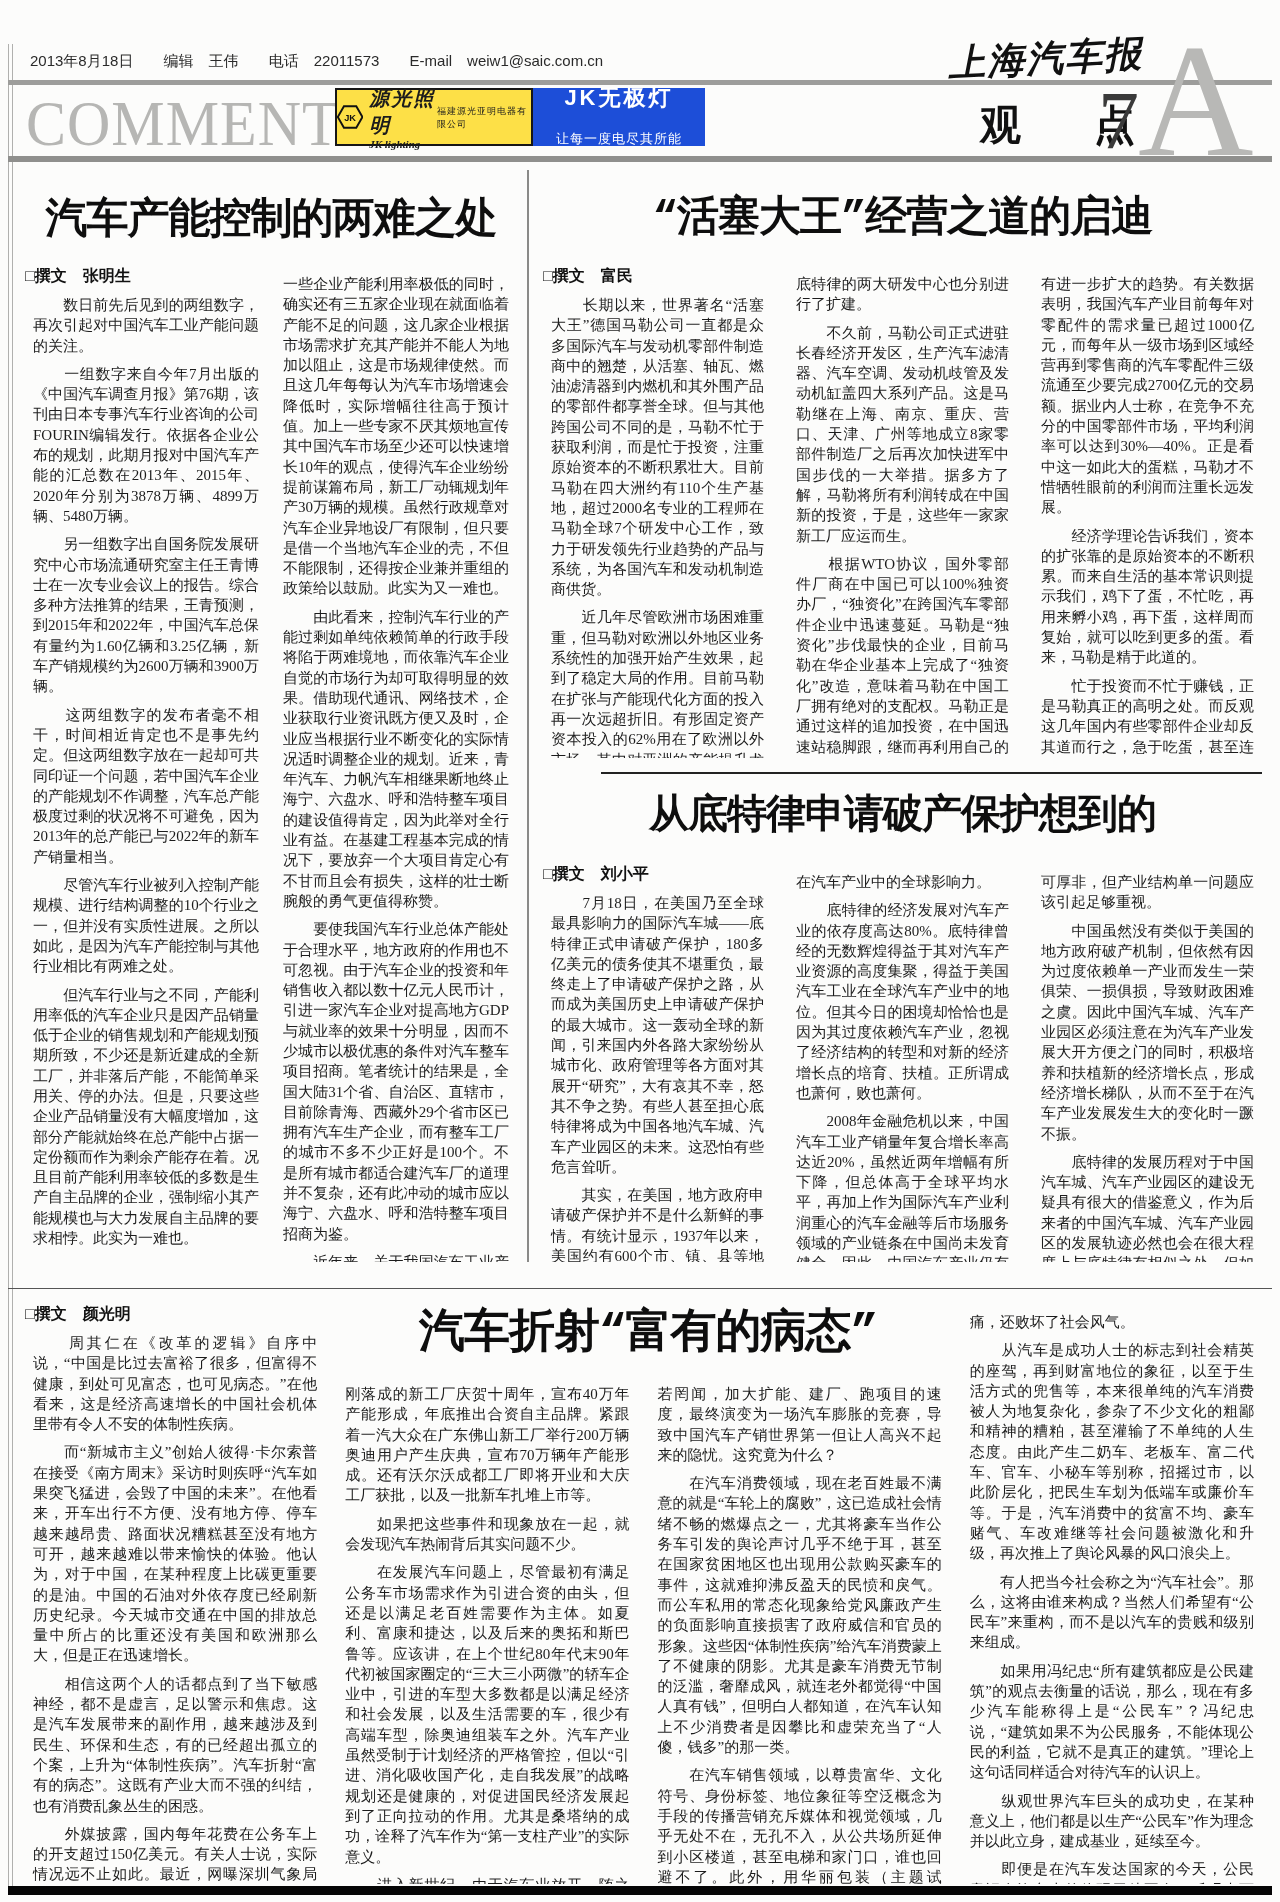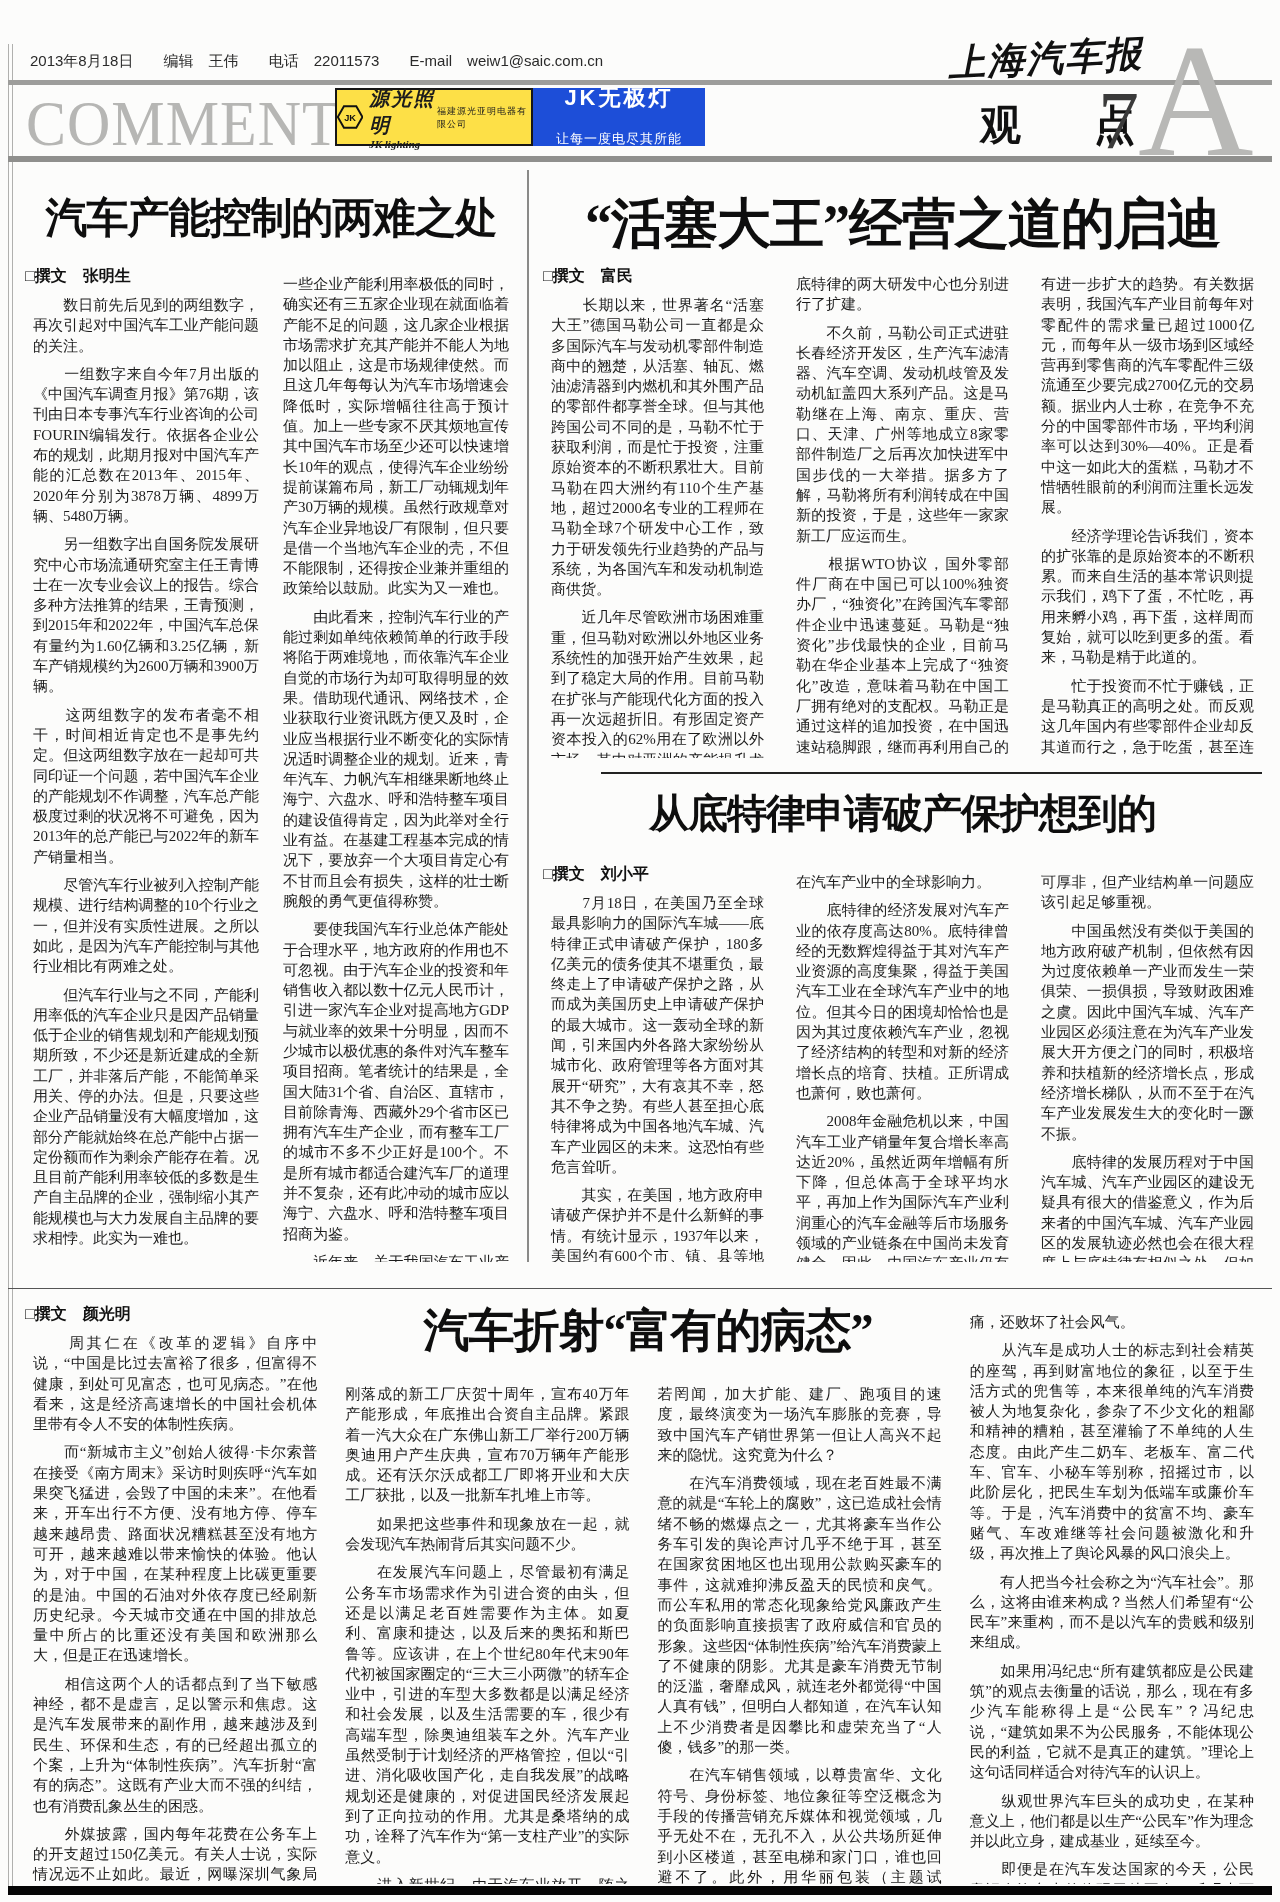--- a/index.html
+++ b/index.html
@@ -25,34 +25,34 @@
   .ad-company{font-size:9px;letter-spacing:1px;margin-top:2px;}
   .ad-right{width:174px;height:58px;background:#1d4ed8;color:#fff;display:flex;flex-direction:column;
         align-items:center;justify-content:center;font-family:"Liberation Sans","DejaVu Sans",sans-serif;}
   .ad-product{font-size:22px;font-weight:bold;letter-spacing:3px;line-height:1.1;}
   .ad-slogan{font-size:13px;letter-spacing:1px;margin-top:20px;}
   .guandian{position:absolute;left:980px;top:98px;font-size:41px;font-weight:bold;letter-spacing:16px;color:#111;}
   .seven{position:absolute;left:1098px;top:80px;font-size:82px;line-height:1;color:#3a3a3a;}
   .bigA{position:absolute;left:1138px;top:36px;font-size:160px;line-height:0.82;color:#b8b8b6;z-index:3;}
   .rule2{position:absolute;left:8px;top:156px;width:1264px;height:6px;background:#8f8f8d;z-index:1;}
   
-  .headline{font-weight:900;color:#0e0e0e;letter-spacing:-1px;white-space:nowrap;}
+  .headline{font-weight:900;color:#0e0e0e;letter-spacing:-1px;white-space:nowrap;font-family:Liberation Mono, monospace;}
   .byline{font-family:"Liberation Sans","DejaVu Sans",sans-serif;font-weight:bold;font-size:16px;
         margin:0 0 6px 0;color:#111;}
   .para{margin:8px;font-size:15px;line-height:20.3px;text-align:justify;}
   .cols{display:flex;}
   .col{flex:1;min-width:0;}
   
   .art1{position:absolute;left:25px;top:172px;width:492px;height:1090px;}
   .art1 .headline{font-size:42px;text-align:center;margin-top:18px;}
   .art1 .cols{position:absolute;top:94px;left:0;width:492px;height:996px;gap:8px;overflow:hidden;}
   .vdiv{position:absolute;left:527px;top:170px;width:2px;height:1092px;background:#8a8a88;}
   
   .rblock{position:absolute;left:543px;top:172px;width:719px;height:1090px;}
-  .art2-title{font-size:54px;text-align:center;margin-top:16px;}
+  .art2-title{font-size:42px;text-align:center;margin-top:16px;}
   .art2-cols{position:absolute;top:94px;left:0;width:719px;height:492px;gap:16px;overflow:hidden;}
   .hrule3{position:absolute;top:600px;left:58px;width:661px;height:2px;background:#222;}
   .art3-title{position:absolute;top:614px;left:0;width:719px;font-size:40px;text-align:center;}
   .art3-cols{position:absolute;top:692px;left:0;width:719px;height:398px;gap:16px;overflow:hidden;}
   
   .divider4{position:absolute;left:8px;top:1288px;width:1264px;height:1px;background:#555;}
   .art4{position:absolute;left:25px;top:1298px;width:1237px;height:586px;}
   .art4-title{position:absolute;left:358px;top:2px;width:530px;font-size:46px;text-align:center;z-index:2;}
   .art4 .cols{position:absolute;top:6px;left:0;width:1237px;height:580px;gap:12px;overflow:hidden;}
   .offset-top{padding-top:72px;}

